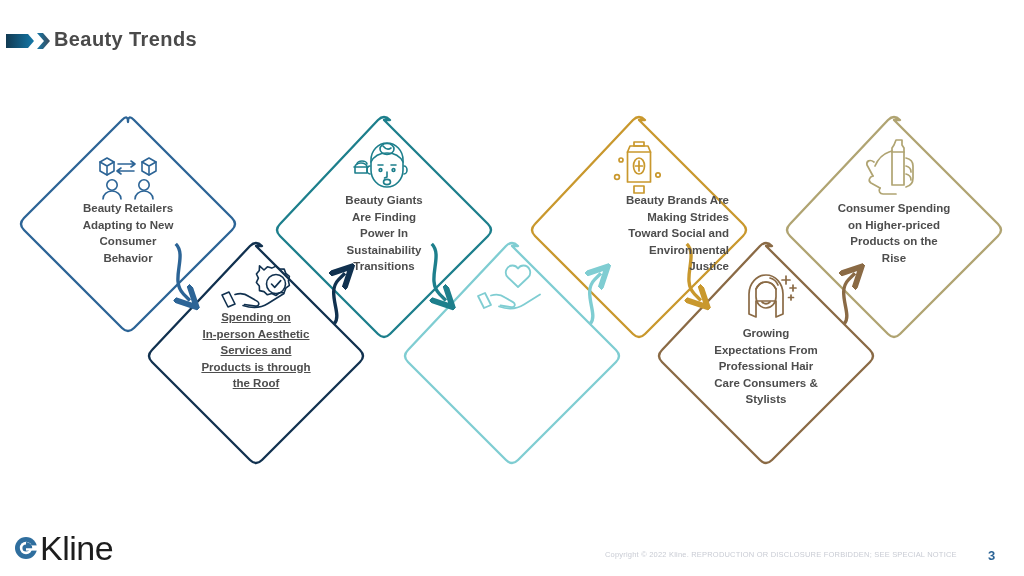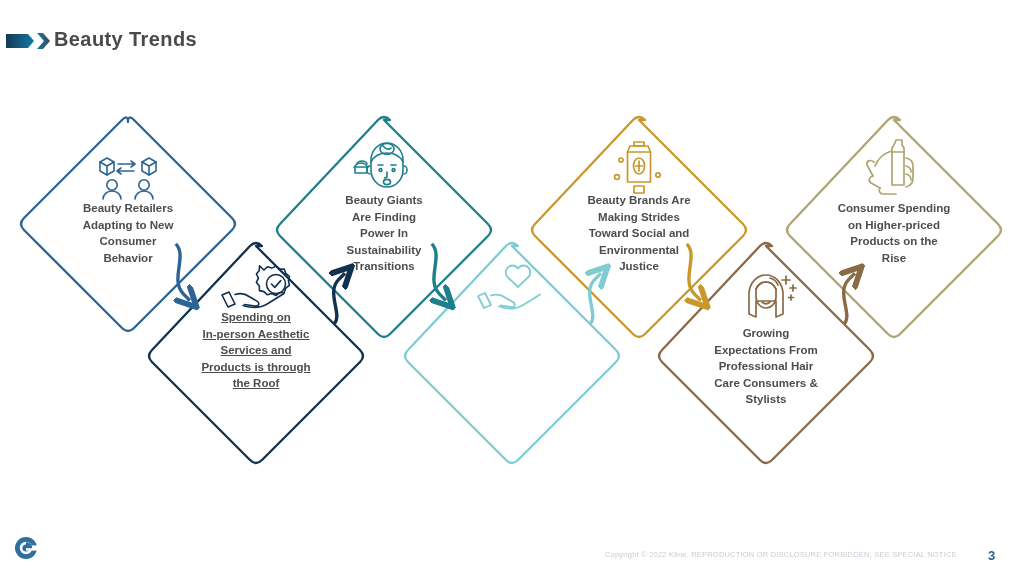--- a/index.html
+++ b/index.html
@@ -294,21 +294,21 @@
   <div class="node-label" style="left:166px; top:209px; width:180px;text-decoration:underline;">Spending on
 In-person Aesthetic
 Services and
 Products is through
 the Roof</div>
   <div class="node-label" style="left:294px; top:92px; width:180px;">Beauty Giants
 Are Finding
 Power In
 Sustainability
 Transitions</div>
-  <div class="node-label" style="left:549px; top:92px; width:180px;">Beauty Brands Are
+  <div class="node-label" style="left:549px; top:92px; width:180px;text-align:right;">Beauty Brands Are
 Making Strides
 Toward Social and
 Environmental
 Justice</div>
   <div class="node-label" style="left:676px; top:225px; width:180px;">Growing
 Expectations From
 Professional Hair
 Care Consumers &amp;
 Stylists</div>
   <div class="node-label" style="left:804px; top:100px; width:180px;">Consumer Spending
@@ -321,16 +321,17 @@
   <div id="brand-logo">
     <span style="display:inline-block;">
       <svg width="26" height="30" viewBox="0 0 26 30">
         <circle cx="12" cy="17" r="11" fill="#2f6e9e"></circle>
         <circle cx="12" cy="17" r="6.2" fill="#ffffff"></circle>
         <circle cx="12" cy="17" r="3.6" fill="#2f6e9e"></circle>
         <rect x="12" y="14.4" width="13" height="5.2" fill="#ffffff"></rect>
         <path d="M12,11 a6.2,6.2 0 0 1 6.2,6.2 l-6.2,0 Z" fill="#2f6e9e"></path>
       </svg>
     </span>
+    <span id="brand-logo-text">Kline</span>
   </div>
   <div id="copyright">Copyright © 2022 Kline. REPRODUCTION OR DISCLOSURE FORBIDDEN; SEE SPECIAL NOTICE</div>
   <div id="page-number">3</div>
 </div>
 
 </body></html>

